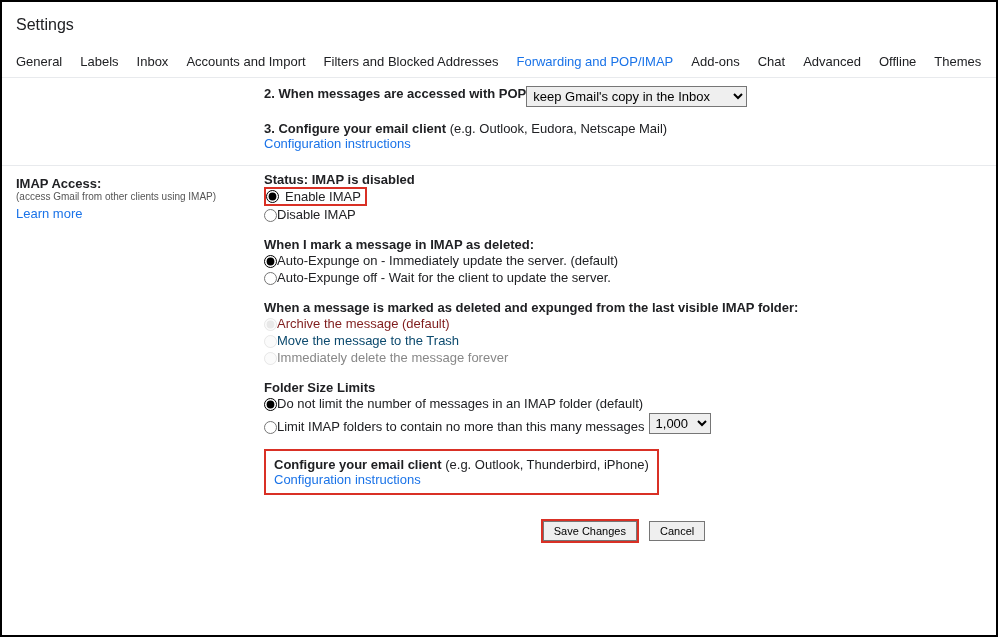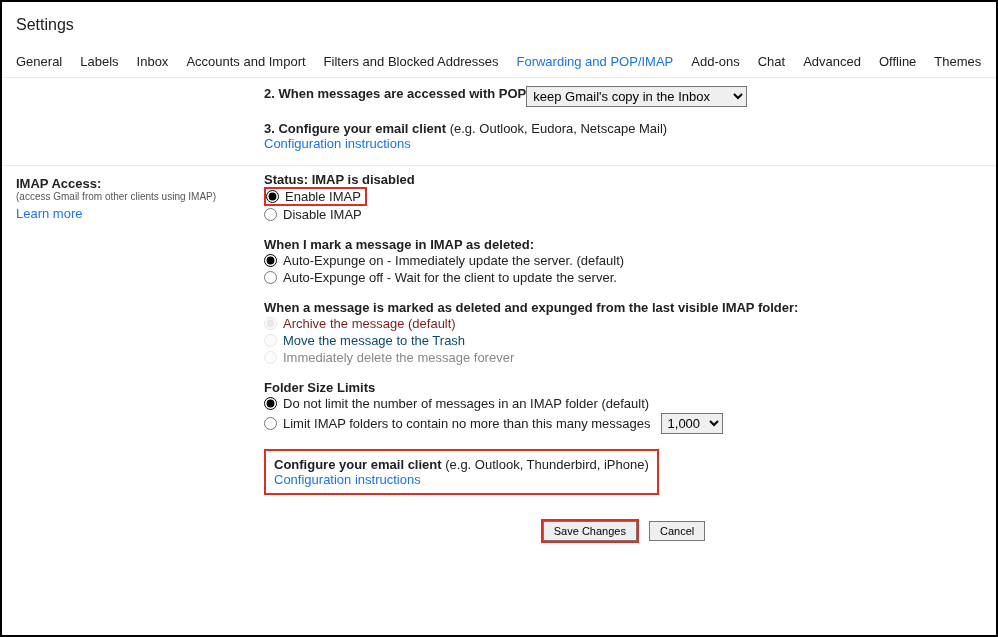--- a/index.html
+++ b/index.html
@@ -60,22 +60,21 @@
       font-size: 13px;
       border: 1px solid #767676;
       background: #efefef;
       padding: 1px 2px;
       height: 21px;
     }
     .pop-select { width: 221px; }
     .limit-select { width: 62px; margin-left: 4px;}
     .radio-line {
       display: flex;
-      align-items: center;
-      gap: 6px;
+      align-items: flex-end;
       padding: 1px 0;
     }
     input[type="radio"] {
       width: 13px;
       height: 13px;
       cursor: pointer;
       accent-color: #000;
     }
     input[type="radio"]:disabled { cursor: default; opacity: 0.5; }
     .red-box {

